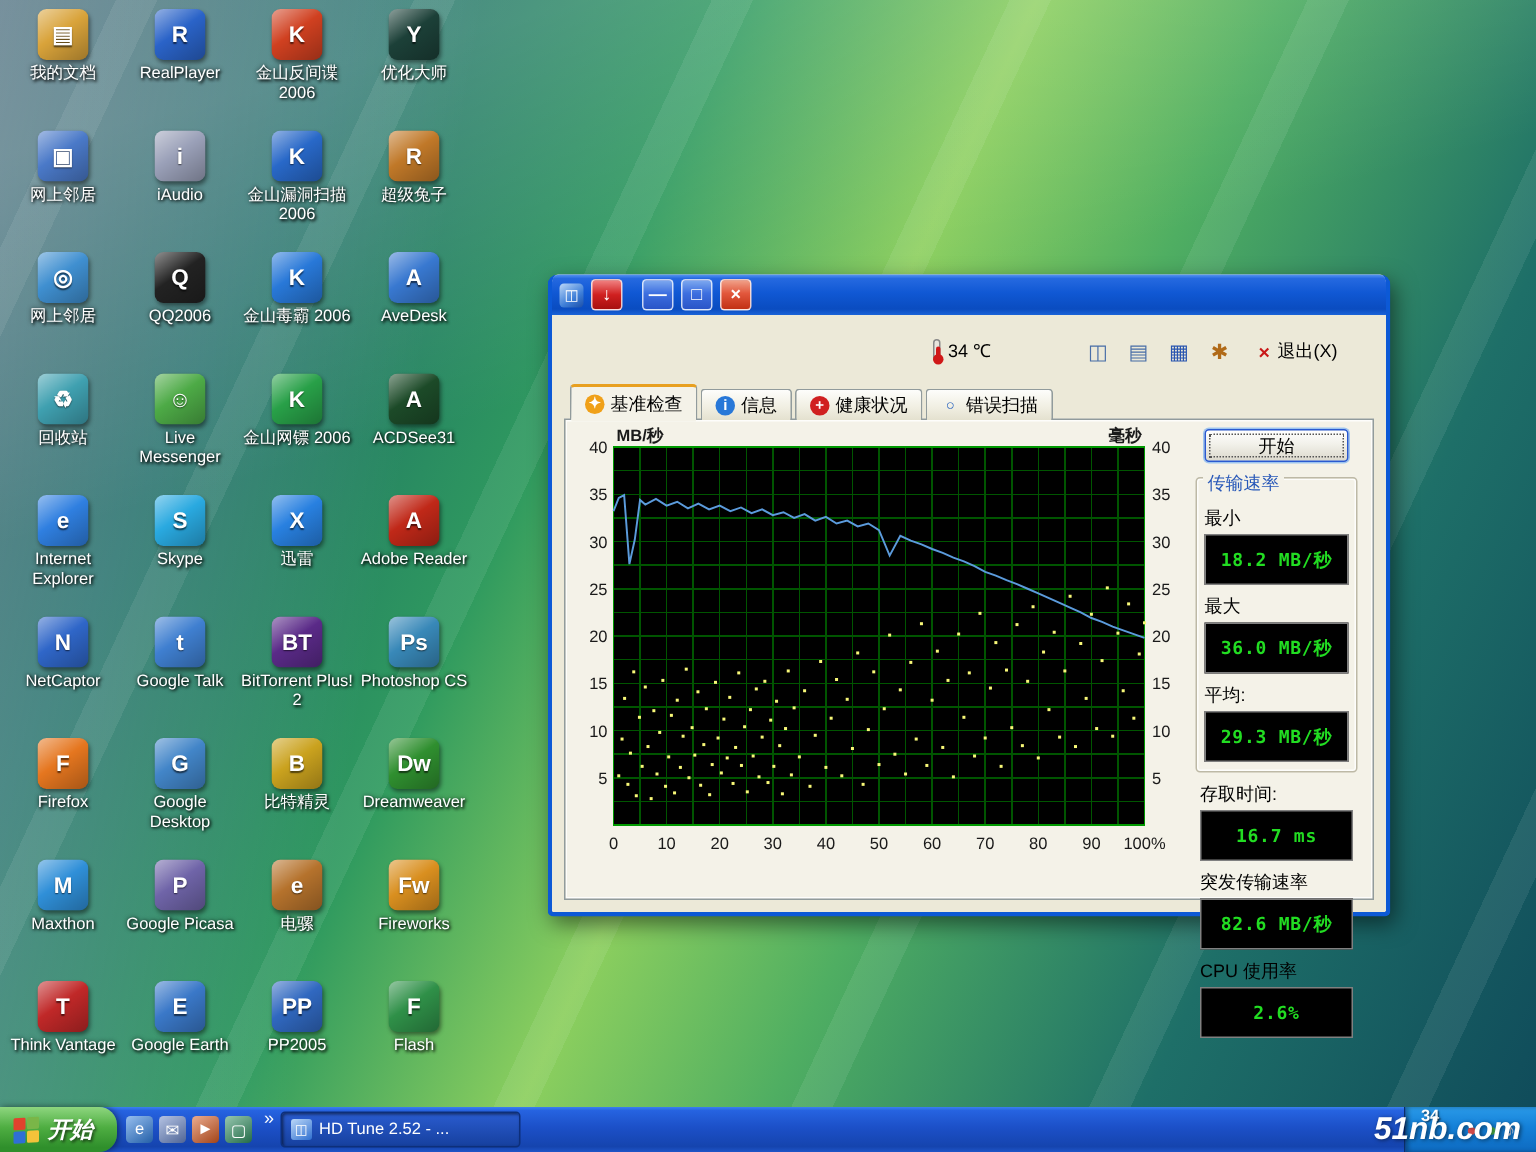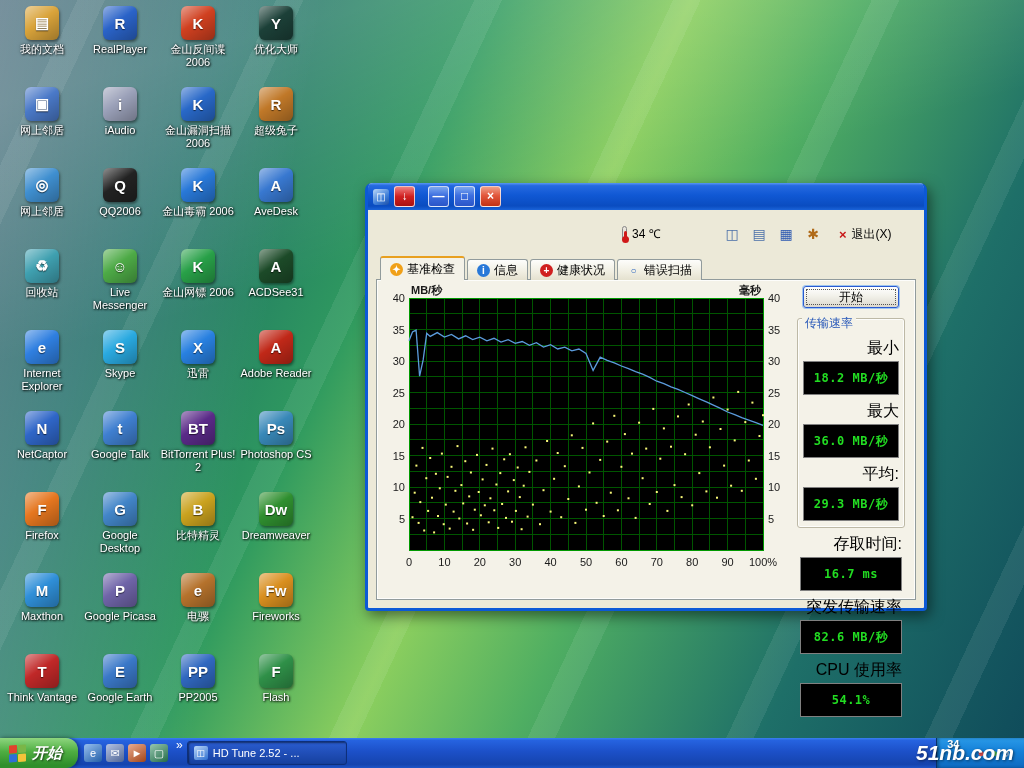--- a/index.html
+++ b/index.html
@@ -108,21 +108,21 @@
   
   .rpanel { position:absolute; left:420px; top:6px; width:108px; bottom:4px; }
   .start-run {
     display:block; width:96px; height:22px; margin:0 auto;
     background:linear-gradient(#ffffff,#f2f1ea 45%,#dcd9cd); border:1px solid #2a5ad0; border-radius:3px;
     font-size:12px; cursor:pointer; outline:1px dotted #555; outline-offset:-4px;
     box-shadow:0 0 0 1px #9ec5ef;
   }
   .group { margin-top:10px; border:1px solid #bdb9a6; border-radius:3px; box-shadow:inset 0 0 0 1px #fdfdfb; padding:2px 2px 6px; position:relative; }
   .group-caption { position:relative; top:-8px; left:2px; display:inline-block; background:#f4f2e8; padding:0 3px; font-size:12px; color:#2858b8; }
-  .stat-label { font-size:16px; margin:6px 3px 2px;text-align:right; }
+  .stat-label { font-size:12px; margin:6px 3px 2px; }
   .group .stat-label:first-of-type { margin-top:-2px; }
   .lcd {
     margin:0 3px; height:34px; background:#000; border:1px solid #808080;
     color:#22dd22; font-family:"DejaVu Sans Mono",monospace; font-size:12px; font-weight:bold;
     display:flex; align-items:center; justify-content:center; letter-spacing:0.5px;
   }
 
   
   .taskbar {
     position:absolute; left:0; right:0; bottom:0; height:30px;
@@ -655,21 +655,21 @@
         <div class="lcd">36.0 MB/秒</div>
         <div class="stat-label">平均:</div>
         <div class="lcd">29.3 MB/秒</div>
       </div>
 
       <div class="stat-label">存取时间:</div>
       <div class="lcd">16.7 ms</div>
       <div class="stat-label">突发传输速率</div>
       <div class="lcd">82.6 MB/秒</div>
       <div class="stat-label">CPU 使用率</div>
-      <div class="lcd">54.1%</div>
+      <div class="lcd">2.6%</div>
     </div>
   </div>
 </div>
 
 <div class="taskbar">
   <div class="start-btn">
     <span class="flag">
       <i style="background:#e1422d"></i>
         <i style="background:#7ab648"></i>
         <i style="background:#2f6fd6"></i>

